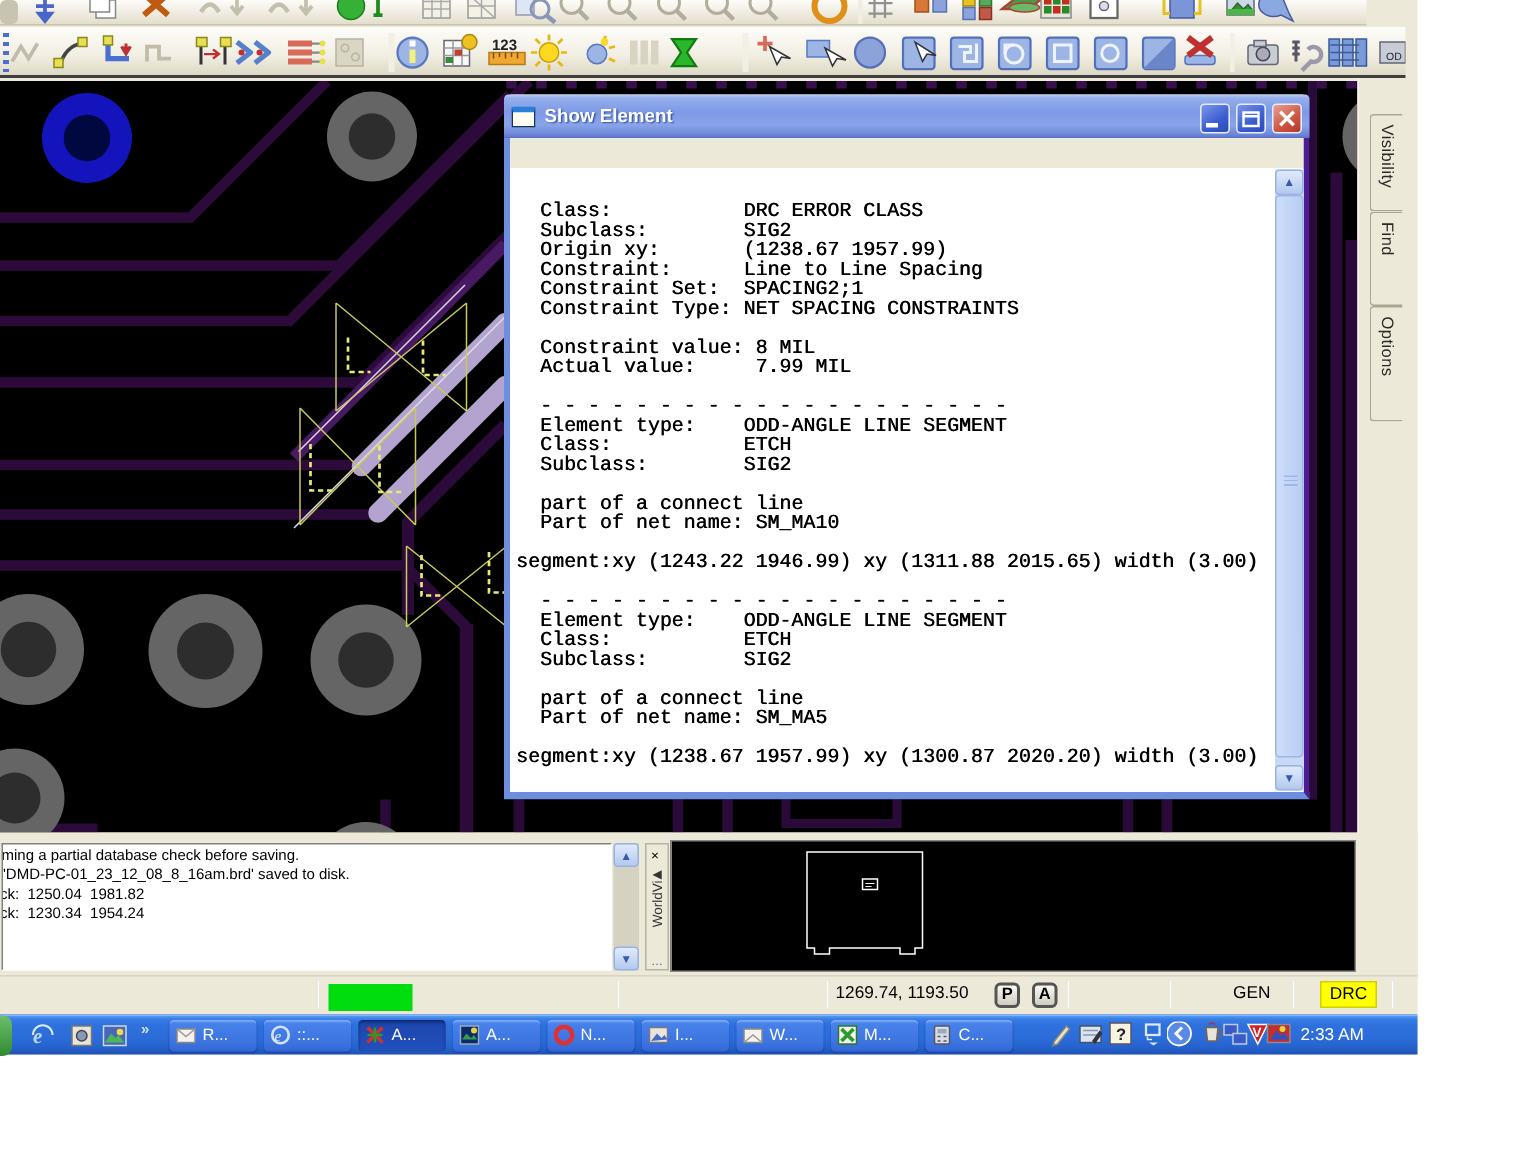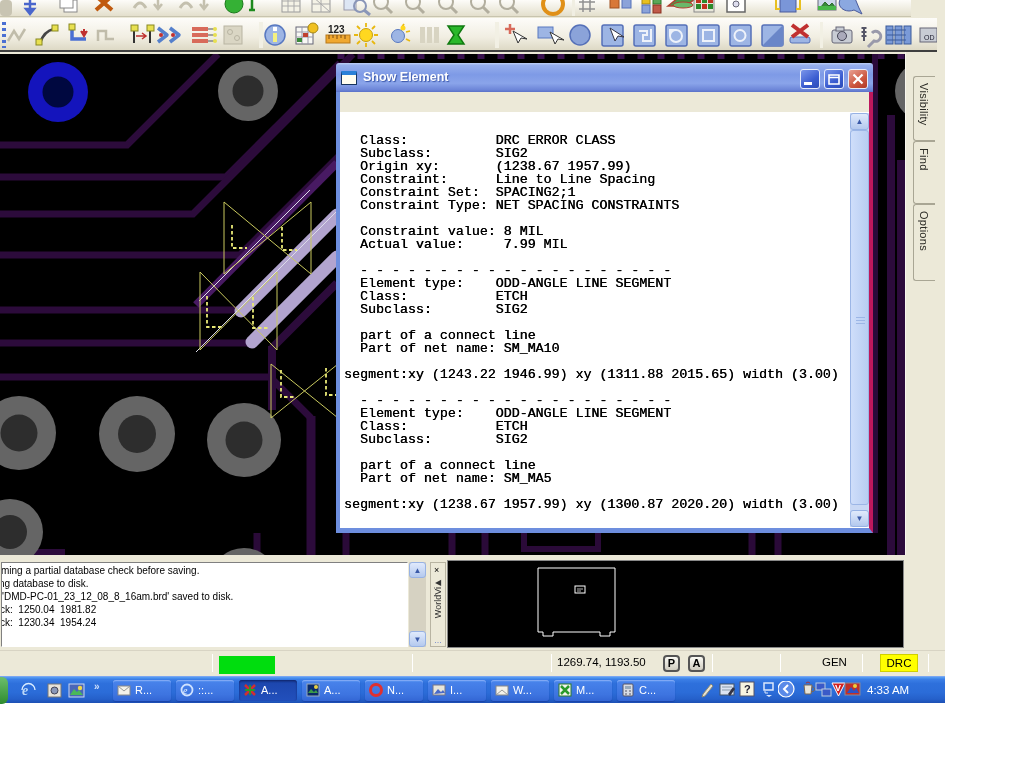--- a/index.html
+++ b/index.html
@@ -16,21 +16,21 @@
 
 #pcb { position:absolute; left:0; top:54px; width:905px; height:501px; background:#000; }
 
 
 #rpanel { position:absolute; left:905px; top:52px; width:40px; height:600px; background:#ece9d8; border-left:1px solid #f8f6ee; }
 .rtab { position:absolute; left:7px; width:22px; background:#ece9d8; border:1px solid #a9a694; border-right:none; border-radius:3px 0 0 3px; }
 .rtab span { position:absolute; left:4px; top:6px; writing-mode:vertical-rl; font-size:11px; color:#2a2a24; letter-spacing:0.3px; }
 
 
 #dlg { position:absolute; left:336px; top:63px; width:537px; height:470px; background:#ece9d8;
-  border-left:4px solid #6d8ede; border-right:4px solid #be185d; border-bottom:5px solid #6d8ede; border-radius:5px 5px 0 0; }
+  border-left:4px solid #6d8ede; border-right:4px solid #4c1d95; border-bottom:5px solid #6d8ede; border-radius:5px 5px 0 0; }
 #dlgmenu { position:absolute; left:0; top:29px; width:529px; height:20px; background:#ece9d8; font-size:11.5px; color:#55554e; }
 #dlgtitle { position:absolute; left:-4px; top:0; width:537px; height:29px; border-radius:3px 3px 0 0;
   background:linear-gradient(#bdcff6 0%, #95aeec 8%, #7e9ae6 40%, #8aa4ea 70%, #6d86d8 92%, #5a71c8 100%); }
 #dlgtitle .txt { position:absolute; left:27px; top:7px; color:#fff; font-weight:bold; font-size:12.5px; text-shadow:1px 1px 1px #3a56a8; }
 #dlgicon { position:absolute; left:5px; top:8px; width:16px; height:14px; background:#fffdf0; border:1px solid #16335e; border-top:4px solid #2a80d8; border-radius:1px; }
 .tbtn { position:absolute; top:6px; width:20px; height:20px; border-radius:3px; border:1px solid #e6ecfa; font-size:12px; color:#fff; text-align:center; line-height:18px; }
 .tbmin,.tbmax { background:linear-gradient(145deg,#7b96ea,#3a5cd0 60%,#2c4cb8); }
 .tbclose { background:linear-gradient(145deg,#e8a092,#cc5640 60%,#b03a28); }
 #dlgmenu span { position:absolute; top:20px; }
 #dlgbody { position:absolute; left:0; top:49px; width:529px; height:416px; background:#fff; }
@@ -300,21 +300,20 @@
     <div class="rtab" style="top:89px;height:63px">
         <span>Find</span>
       </div>
     <div class="rtab" style="top:152px;height:77px">
         <span>Options</span>
       </div>
   </div>
   <div id="conswrap">
     <div id="constext">
         <div style="text-indent:-4px">ming a partial database check before saving.</div>
-        <div style="text-indent:-6px">ng database to disk.</div>
         <div style="text-indent:-3px">'DMD-PC-01_23_12_08_8_16am.brd' saved to disk.</div>
         <div style="text-indent:-5px">ck:&nbsp;&nbsp;1250.04&nbsp;&nbsp;1981.82</div>
         <div style="text-indent:-5px">ck:&nbsp;&nbsp;1230.34&nbsp;&nbsp;1954.24</div>
       </div>
     <div id="conssb">
       <div class="sbarrow" style="left:0;top:0;width:17px;height:16px;">▲</div>
       <div class="sbarrow" style="left:0;bottom:0;width:17px;height:16px;">▼</div>
     </div>
     <div id="wvtitle">
       <div style="position:absolute;left:3px;top:3px;width:9px;height:9px;font-size:9px;line-height:9px;color:#000;">×</div>
@@ -457,21 +456,21 @@
       </svg>
     <svg class="qlicon" style="left:830px;top:4px" viewBox="0 0 17 17">
         <path d="M2,2 h13 l-6.5,13 Z" fill="#d02020" stroke="#fff"></path>
         <text x="5" y="10" font-size="9" font-weight="bold" fill="#fff">V</text>
       </svg>
     <svg class="qlicon" style="left:844px;top:4px" viewBox="0 0 17 17">
         <rect x="1" y="2" width="15" height="12" fill="#c03028" stroke="#889"></rect>
         <path d="M3,12 l4,-6 3,4 2,-3 3,5" fill="#2a52c8"></path>
         <circle cx="11" cy="5" r="2" fill="#e8d040"></circle>
       </svg>
-    <div class="abs" id="clock2" style="left:867px;top:7px;color:#fff;font-size:11.5px;">4:33 AM</div>
+    <div class="abs" id="clock2" style="left:867px;top:7px;color:#fff;font-size:11.5px;">2:33 AM</div>
   </div>
   <div id="dlg">
     <div id="dlgtitle">
       <div id="dlgicon"></div>
       <div class="txt">Show Element</div>
       <div class="tbtn tbmin" style="left:464px"><svg width="18" height="18" viewBox="0 0 18 18">
             <rect x="3" y="12" width="8" height="3" fill="#fff"></rect>
           </svg></div>
       <div class="tbtn tbmax" style="left:488px"><svg width="18" height="18" viewBox="0 0 18 18">
             <path d="M4,5 h10 v9 h-10 Z M4,7.5 h10" fill="none" stroke="#fff" stroke-width="1.6"></path>

